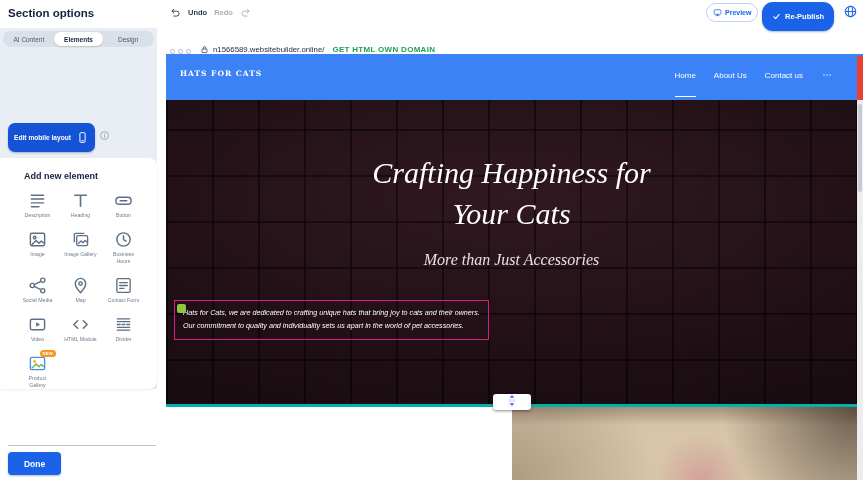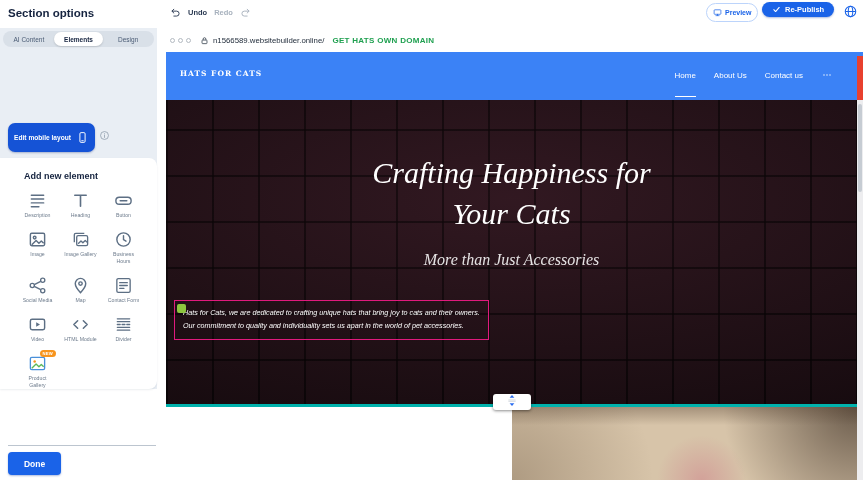--- a/index.html
+++ b/index.html
@@ -12,21 +12,21 @@
   .topbar-title{position:absolute;left:8px;top:7px;font-size:11.5px;font-weight:bold;color:#15233f;}
   .history{position:absolute;left:170px;top:7px;display:flex;align-items:center;gap:7px;
            font-size:7.5px;color:#2b3a52;font-weight:bold;}
   .h-icon{width:11px;height:11px;display:inline-flex;color:#2b3a52;}
   .h-icon svg,.p-icon svg,.r-icon svg,.globe svg,.em-icon svg,.info svg,.lock svg{width:100%;height:100%;}
   .disabled{color:#a7b1bd;}
   .preview-btn{position:absolute;left:706px;top:3px;height:19px;padding:0 6px;border:1px solid #bcd4fb;
                border-radius:10px;background:#fff;color:#1a63e8;font-size:7px;font-weight:bold;
                display:flex;align-items:center;gap:3px;}
   .p-icon{width:9px;height:9px;display:inline-flex;}
-  .republish-btn{position:absolute;left:762px;top:2px;height:15px;padding:0 10px;border:none;
+  .republish-btn{position:absolute;left:762px;top:2px;height:29px;padding:0 10px;border:none;
                  border-radius:11px;background:#1a63e8;color:#fff;font-size:7.5px;font-weight:bold;
                  display:flex;align-items:center;gap:4px;box-shadow:0 1px 2px rgba(20,60,160,.35);}
   .r-icon{width:9px;height:9px;display:inline-flex;color:#fff;}
   .globe{position:absolute;left:843px;top:4px;width:15px;height:15px;color:#1a63e8;display:inline-flex;cursor:pointer;}
 
   
   .sidebar-bg{position:absolute;left:0;top:28px;width:157px;height:361px;background:#e9eef4;}
   .tabs{position:absolute;left:3px;top:31px;width:151px;height:16px;background:#d9e0e8;border-radius:8px;
         display:flex;align-items:center;padding:1px;box-sizing:border-box;z-index:2;}
   .tab{flex:1;height:14px;display:flex;align-items:center;justify-content:center;font-size:6.5px;
@@ -52,21 +52,21 @@
   .el-icon svg{width:100%;height:100%;}
   .el-label{font-size:5.2px;color:#6e7c8d;text-align:center;margin-top:2px;line-height:1.35;max-width:34px;}
   .el-badge{position:absolute;top:-4px;left:50%;margin-left:2px;background:#f7941d;color:#fff;
             font-size:4.2px;font-weight:bold;padding:1px 3px;border-radius:5px;letter-spacing:.2px;}
   .panel-divider{position:absolute;left:8px;top:445px;width:148px;height:1px;background:#bcc5cf;}
   .done-btn{position:absolute;left:8px;top:452px;width:53px;height:23px;border:none;border-radius:4px;
             background:#1a63e8;color:#fff;font-size:8.5px;font-weight:bold;box-shadow:0 1px 2px rgba(20,60,160,.35);}
 
   
   .browser-bar{position:absolute;left:166px;top:28px;width:697px;height:28px;background:#fff;
-               border-bottom:4px solid #3b82f6;box-sizing:border-box;display:flex;align-items:center;}
+               border-bottom:2px solid #3b82f6;box-sizing:border-box;display:flex;align-items:flex-end;}
   .dots{display:flex;gap:3px;margin-left:4px;}
   .dot{width:5px;height:5px;border-radius:50%;border:1px solid #b3bac1;box-sizing:border-box;background:#fff;}
   .lock{width:9px;height:9px;color:#3a4552;margin-left:9px;display:inline-flex;}
   .url{font-size:7.8px;color:#232e3c;margin-left:4px;}
   .domain-cta{font-size:8px;font-weight:bold;color:#1fa050;margin-left:8px;letter-spacing:.3px;cursor:pointer;}
 
   
   .site{position:absolute;left:166px;top:56px;width:691px;height:424px;overflow:hidden;}
   .site-header{position:absolute;top:0;left:0;right:0;height:44px;background:#3b82f6;}
   .logo{position:absolute;left:14px;top:13px;font-size:7.5px;font-weight:bold;color:#fff;
@@ -355,21 +355,21 @@
       <span class="dot"></span>
       <span class="dot"></span>
     </div>
     <span class="lock">
         <svg viewBox="0 0 20 20" fill="none" stroke="currentColor" stroke-width="1.8">
           <rect x="4.5" y="9" width="11" height="8" rx="1.5"></rect>
           <path d="M7 9V6.8a3 3 0 016 0V9"></path>
         </svg>
       </span>
     <span class="url">n1566589.websitebuilder.online/</span>
-    <span class="domain-cta">GET HATS OWN DOMAIN</span>
+    <span class="domain-cta">GET HTML OWN DOMAIN</span>
   </div>
 
   <div class="site">
     <div class="site-header">
       <span class="logo">HATS FOR CATS</span>
       <div class="site-nav">
         <div class="nav-items">
 
             <span class="nav-item active">Home</span>
 

